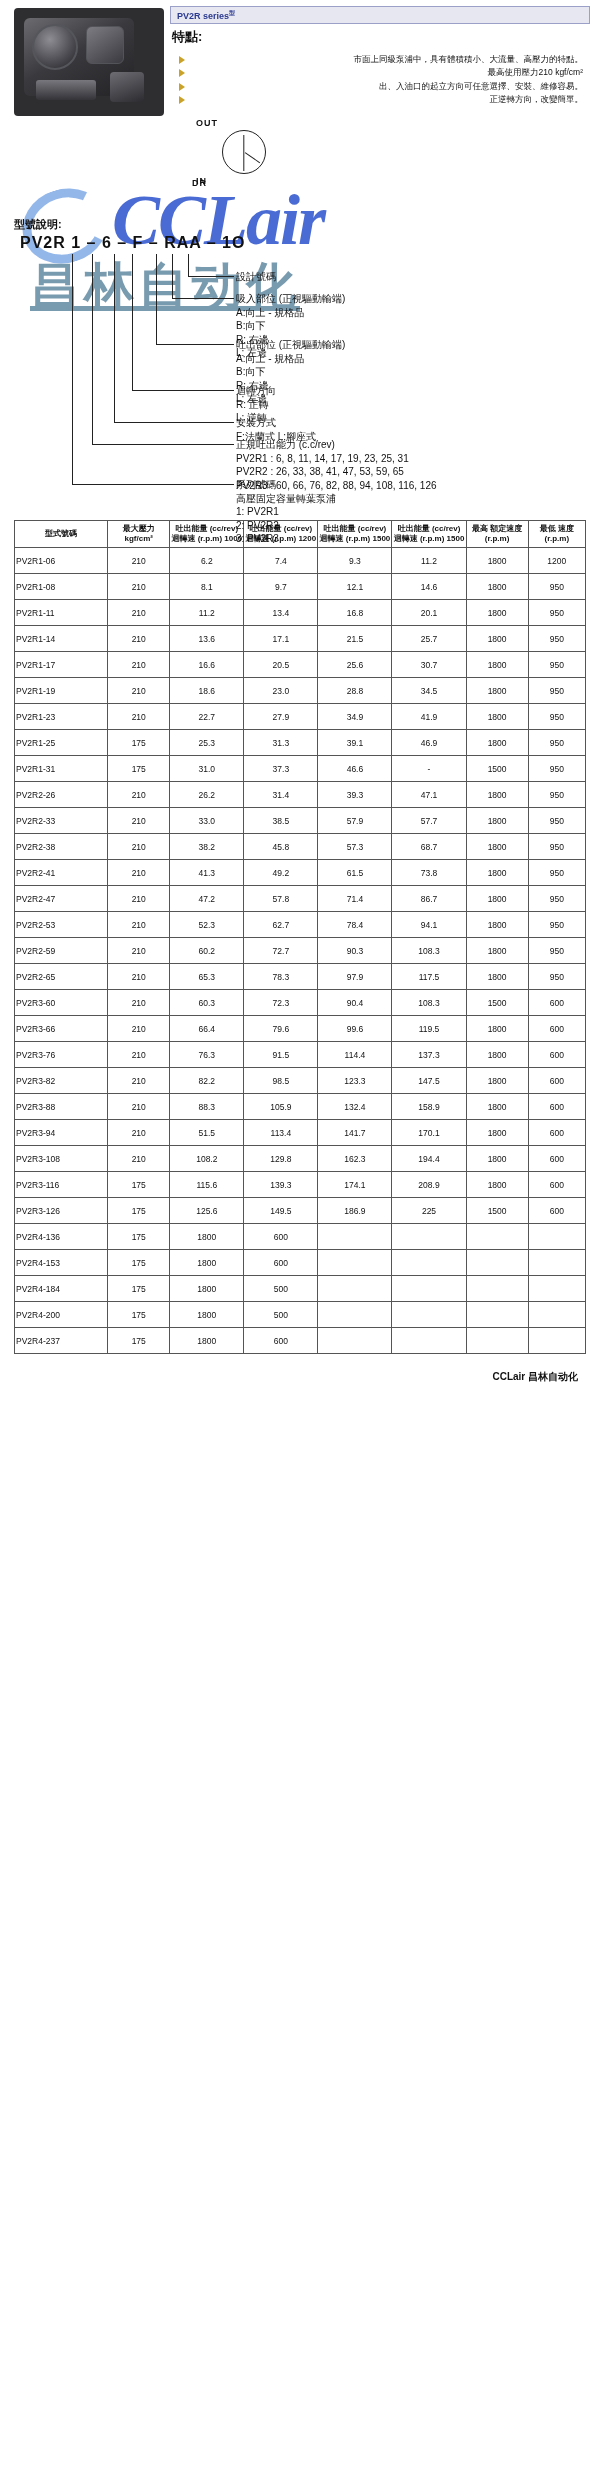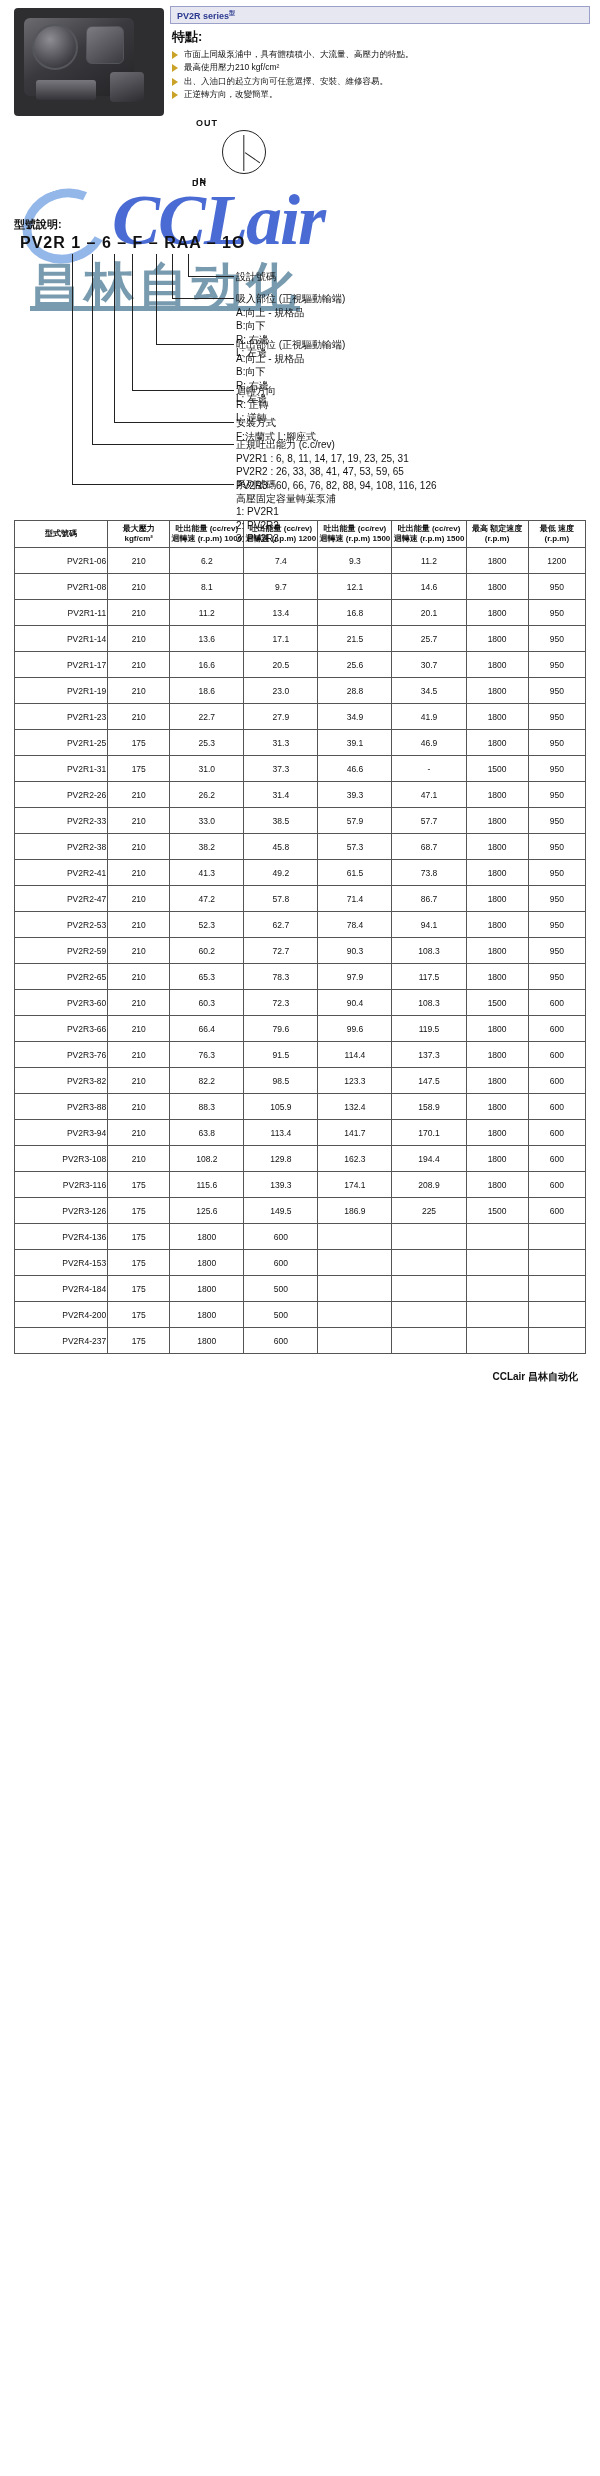--- a/index.html
+++ b/index.html
@@ -62,21 +62,21 @@
     color:#2b3a8f;
     font-size:9px;
     font-weight:bold;
     padding:2px 6px;
     margin-bottom:4px;
   }
   .features-hd .sup { font-size:6px; vertical-align:super; }
   .feat-label {
     font-size:13px; font-weight:bold; color:#111; margin:0 0 2px 2px;
   }
-  .feat-list { list-style:none; margin:0; padding:0; }
+  .feat-list { list-style:none; margin:7px; padding:0;text-align:right; }
   .feat-list li {
     font-size:8.5px;
     line-height:1.45;
     padding-left:14px;
     position:relative;
     margin-bottom:1px;
   }
   .feat-list li:before {
     content:"";
     position:absolute; left:2px; top:3px;
@@ -150,21 +150,21 @@
   }
   table.spec th, table.spec td {
     border:1px solid #555;
     text-align:center;
     padding:4px 1px;
     height:26px;
   }
   table.spec thead th {
     font-weight:bold; font-size:8px; line-height:1.25; padding:3px 1px;
   }
-  table.spec td.model { text-align:right; }
+  table.spec td.model { text-align:left; }
   .col-w1{width:78px}.col-w2{width:52px}.col-wd{width:62px}
   .col-rpm{width:52px}.col-min{width:48px}
 
   
   .phone-wm {
     position:absolute; left:0; width:600px; text-align:left;
     font-family:"Liberation Serif", serif;
     font-size:27px; font-weight:bold; letter-spacing:1px;
     color:#c0392b; opacity:.42; pointer-events:none; padding-left:14px;
   }
@@ -522,21 +522,21 @@
           <td>88.3</td>
           <td>105.9</td>
           <td>132.4</td>
           <td>158.9</td>
           <td>1800</td>
           <td>600</td>
         </tr>
         <tr>
           <td class="model">PV2R3-94</td>
           <td>210</td>
-          <td>63.8</td>
+          <td>51.5</td>
           <td>113.4</td>
           <td>141.7</td>
           <td>170.1</td>
           <td>1800</td>
           <td>600</td>
         </tr>
         <tr>
           <td class="model">PV2R3-108</td>
           <td>210</td>
           <td>108.2</td>

